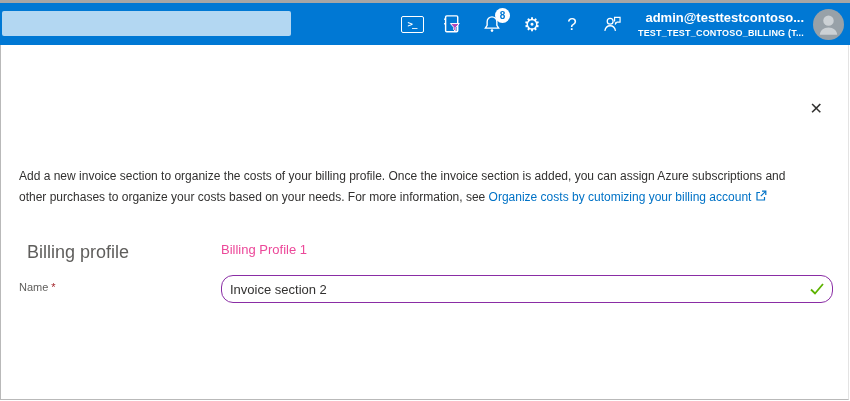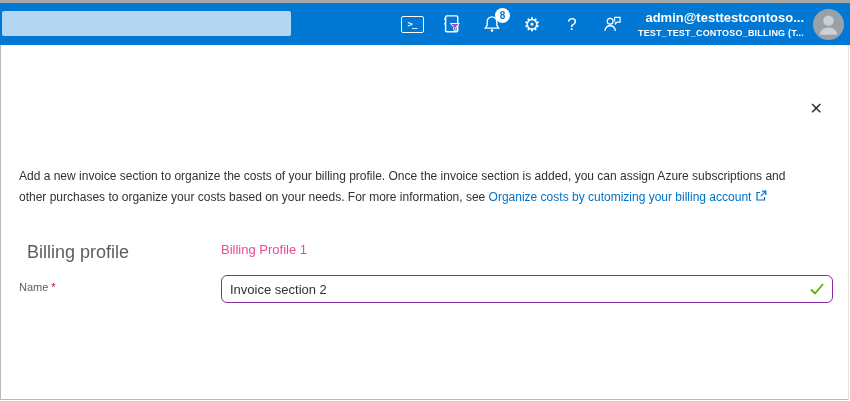--- a/index.html
+++ b/index.html
@@ -29,21 +29,21 @@
   .close-btn{position:absolute;top:56px;right:25px;font-size:16px;color:#323130;cursor:pointer;line-height:1;}
   .description{position:absolute;top:121px;left:18px;width:788px;font-size:12px;line-height:21px;color:#323130;}
   .description a{color:#0072c6;text-decoration:none;cursor:pointer;}
   .ext-icon{display:inline-block;vertical-align:-1px;margin-left:4px;}
 
   .bp-label{position:absolute;top:197px;left:18px;font-size:18px;color:#5f5e5c;margin-left:8px;}
   .bp-value{position:absolute;top:197px;left:220px;font-size:13px;color:#ec4899;}
   .name-label{position:absolute;top:236px;left:18px;font-size:11px;color:#5f5e5c;}
   .req{color:#a4262c;margin-left:3px;}
   .input-wrap{position:absolute;top:230px;left:220px;width:612px;height:28px;}
-  .name-input{width:100%;height:100%;box-sizing:border-box;border:1px solid #8a2da5;border-radius:6px;
+  .name-input{width:100%;height:100%;box-sizing:border-box;border:1px solid #8a2da5;border-radius:12px;
     padding:0 30px 0 8px;font-size:13px;color:#323130;font-family:"Liberation Sans",sans-serif;outline:none;background:#fff;}
   .valid-check{position:absolute;right:9px;top:8px;}
 </style>
 </head>
 <body>
 
 <div class="screen">
 
   <div class="top-strip"></div>
 

